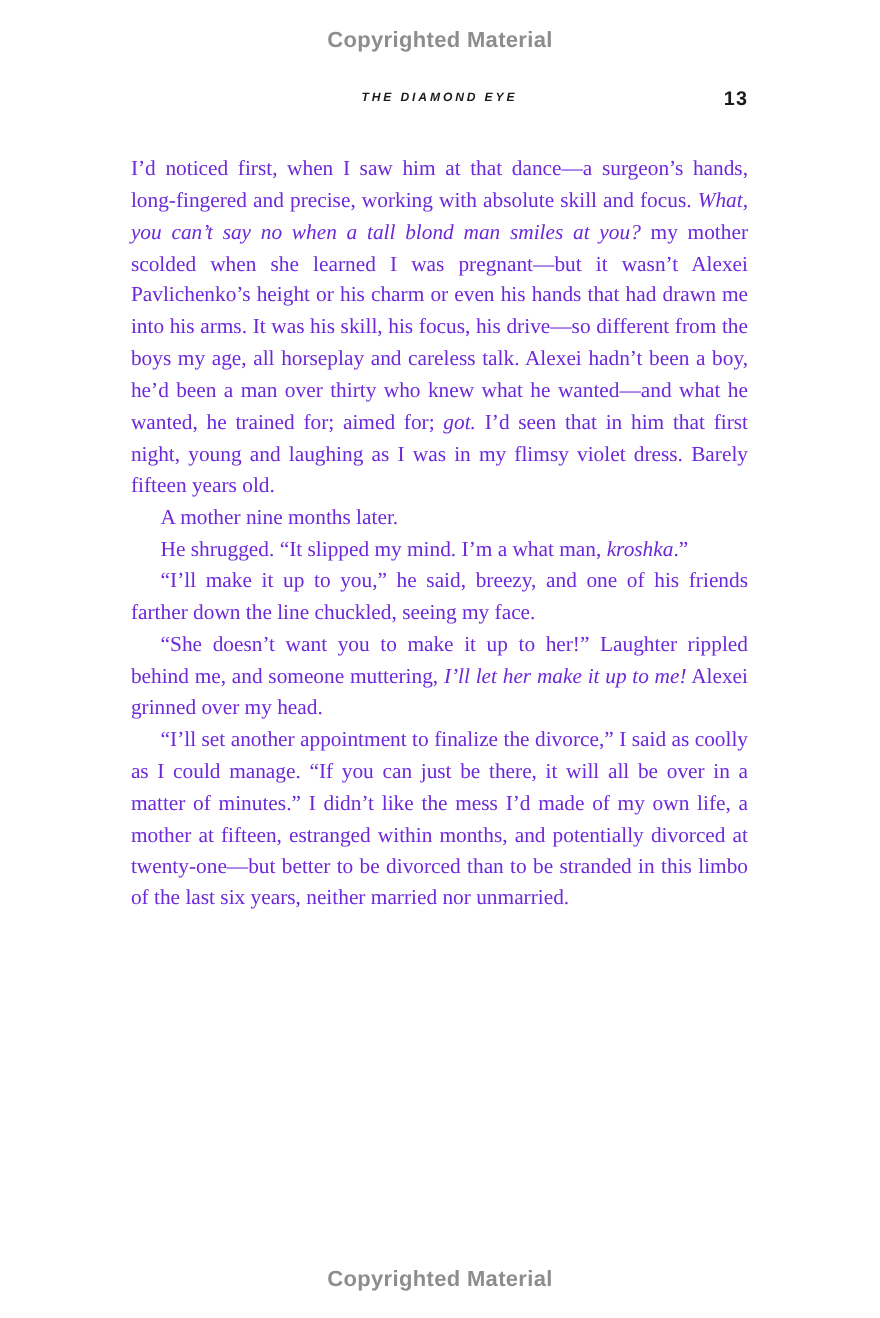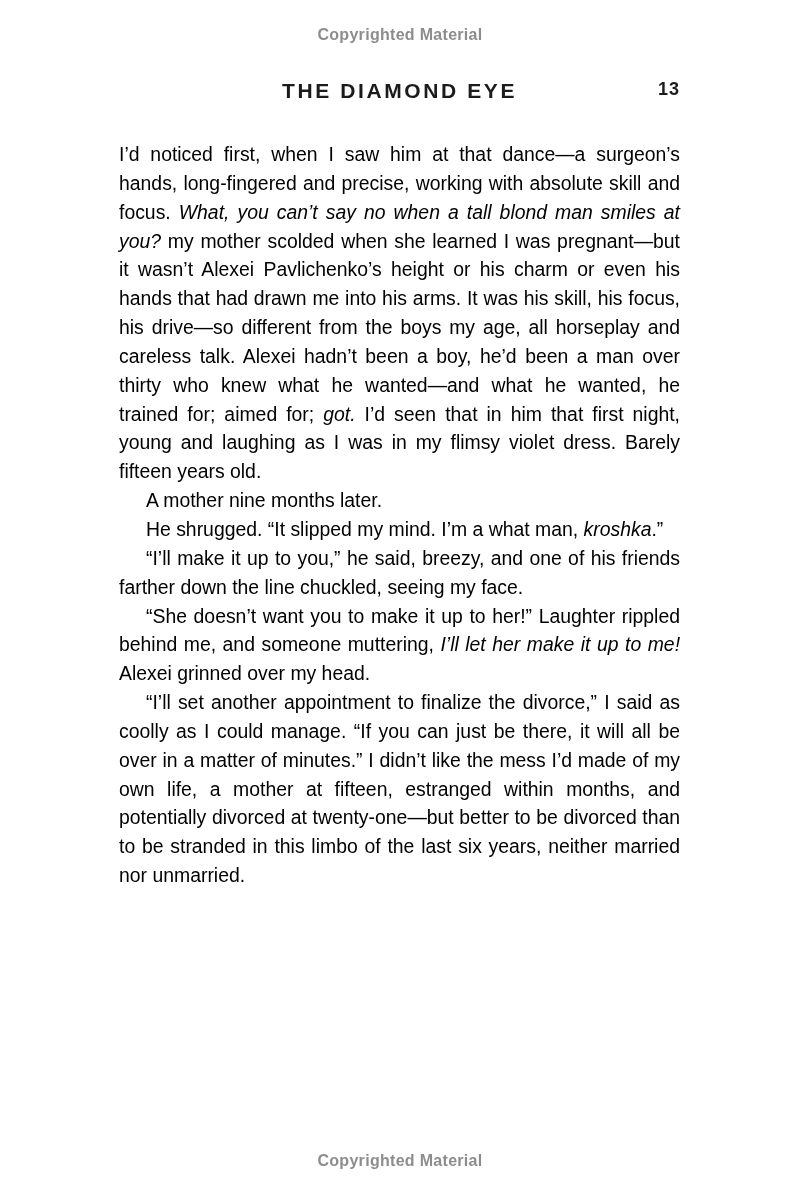--- a/index.html
+++ b/index.html
@@ -15,60 +15,61 @@
     overflow: hidden;
     color: #1e1e1e;
   }
   .copyright-notice {
     position: absolute;
     left: 0;
     width: 100%;
     text-align: center;
     font-family: "Liberation Sans", sans-serif;
     font-weight: bold;
-    font-size: 16px;
+    font-size: 20px;
     letter-spacing: 0.3px;
     color: #8d8d8d;
   }
   .copyright-notice.top { top: 26px; }
   .copyright-notice.bottom { top: 1152px; }
 
   .running-header {
     position: absolute;
     top: 79px;
     left: 119px;
     width: 561px;
     text-align: center;
     font-family: "Liberation Sans", sans-serif;
     color: #1b1b1b;
   }
   .header-title {
-    font-size: 21px;
+    font-size: 11px;
     font-weight: bold;
     letter-spacing: 2.6px;
+    font-style: italic;
   }
   .page-number {
     position: absolute;
     right: 0;
     top: 0;
     font-size: 18px;
     font-weight: bold;
     letter-spacing: 1px;
   }
 
   .body-text {
     position: absolute;
     top: 140px;
     left: 119px;
     width: 561px;
-    font-family: Liberation Sans, sans-serif;
+    font-family: Liberation Serif, serif;
     font-size: 19.4px;
     line-height: 28.85px;
     text-align: justify;
-    color: #000000;
+    color: #6d28d9;
     hyphens: auto;
     -webkit-hyphens: auto;
   }
   .para {
     margin: 0;
     padding: 0;
     text-indent: 0;
   }
   .para.indent { text-indent: 27px; }
   .para.jlast { text-align-last: justify; }

